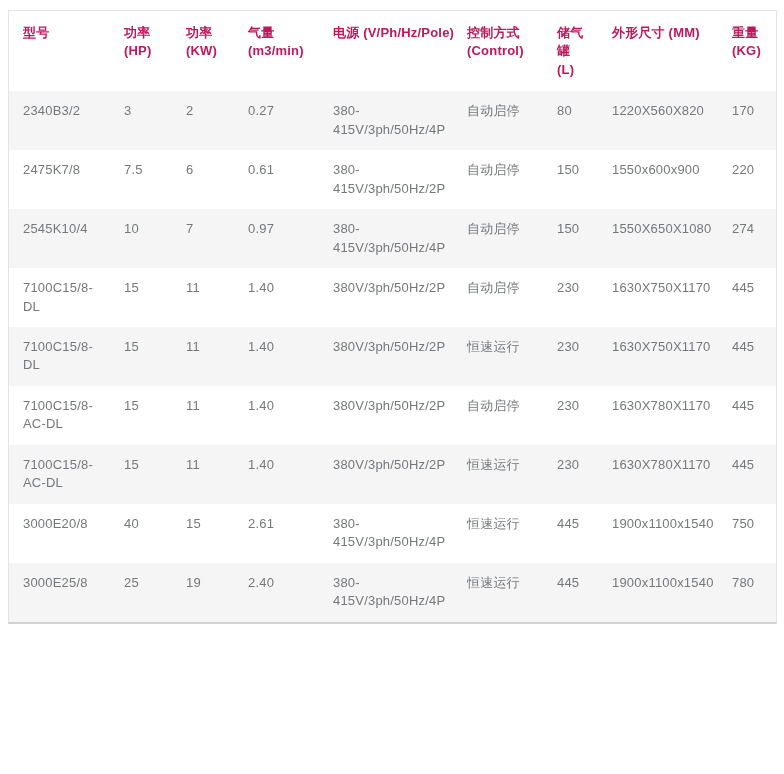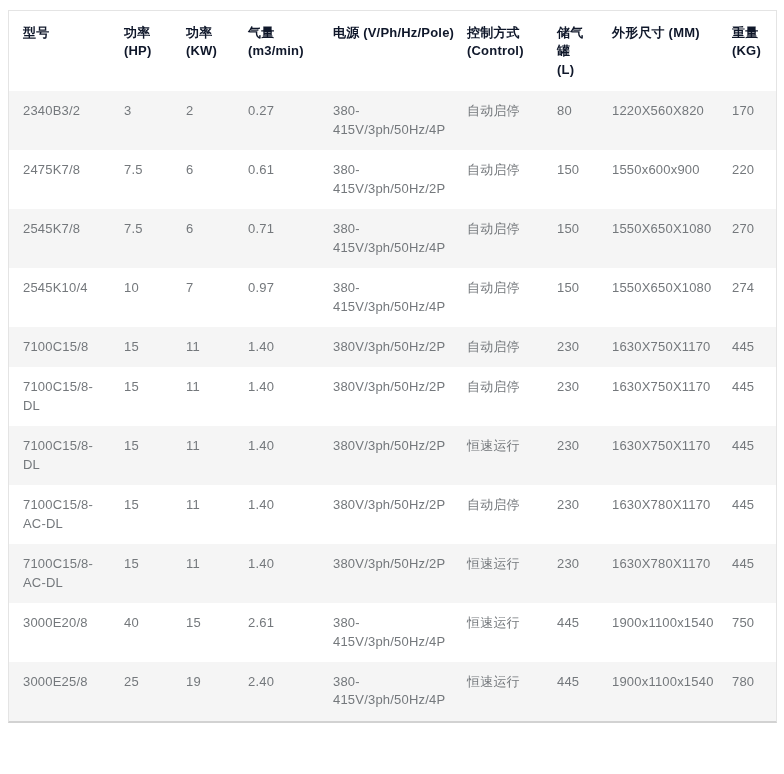--- a/index.html
+++ b/index.html
@@ -35,21 +35,21 @@
   th, td {
     text-align: left;
     vertical-align: top;
     white-space: pre;        
     overflow: visible;
     font-size: 13px;
     line-height: 1.42;
     letter-spacing: 0.2px;
   }
   th {
-    color: #0f172a;
+    color: #be185d;
     font-weight: 700;
     padding: 13px 0 12px 14px;
   }
   td {
     color: #74787c;
     font-weight: 400;
     padding: 11px 0 11px 14px;
   }
   tbody tr:nth-child(odd) {
     background: #f5f5f5;
@@ -111,53 +111,30 @@
             <td>6</td>
             <td>0.61</td>
             <td>380-
 415V/3ph/50Hz/2P</td>
             <td>自动启停</td>
             <td>150</td>
             <td>1550x600x900</td>
             <td>220</td>
           </tr>
           <tr>
-            <td>2545K7/8</td>
-            <td>7.5</td>
-            <td>6</td>
-            <td>0.71</td>
-            <td>380-
-415V/3ph/50Hz/4P</td>
-            <td>自动启停</td>
-            <td>150</td>
-            <td>1550X650X1080</td>
-            <td>270</td>
-          </tr>
-          <tr>
             <td>2545K10/4</td>
             <td>10</td>
             <td>7</td>
             <td>0.97</td>
             <td>380-
 415V/3ph/50Hz/4P</td>
             <td>自动启停</td>
             <td>150</td>
             <td>1550X650X1080</td>
             <td>274</td>
-          </tr>
-          <tr>
-            <td>7100C15/8</td>
-            <td>15</td>
-            <td>11</td>
-            <td>1.40</td>
-            <td>380V/3ph/50Hz/2P</td>
-            <td>自动启停</td>
-            <td>230</td>
-            <td>1630X750X1170</td>
-            <td>445</td>
           </tr>
           <tr>
             <td>7100C15/8-
 DL</td>
             <td>15</td>
             <td>11</td>
             <td>1.40</td>
             <td>380V/3ph/50Hz/2P</td>
             <td>自动启停</td>
             <td>230</td>

